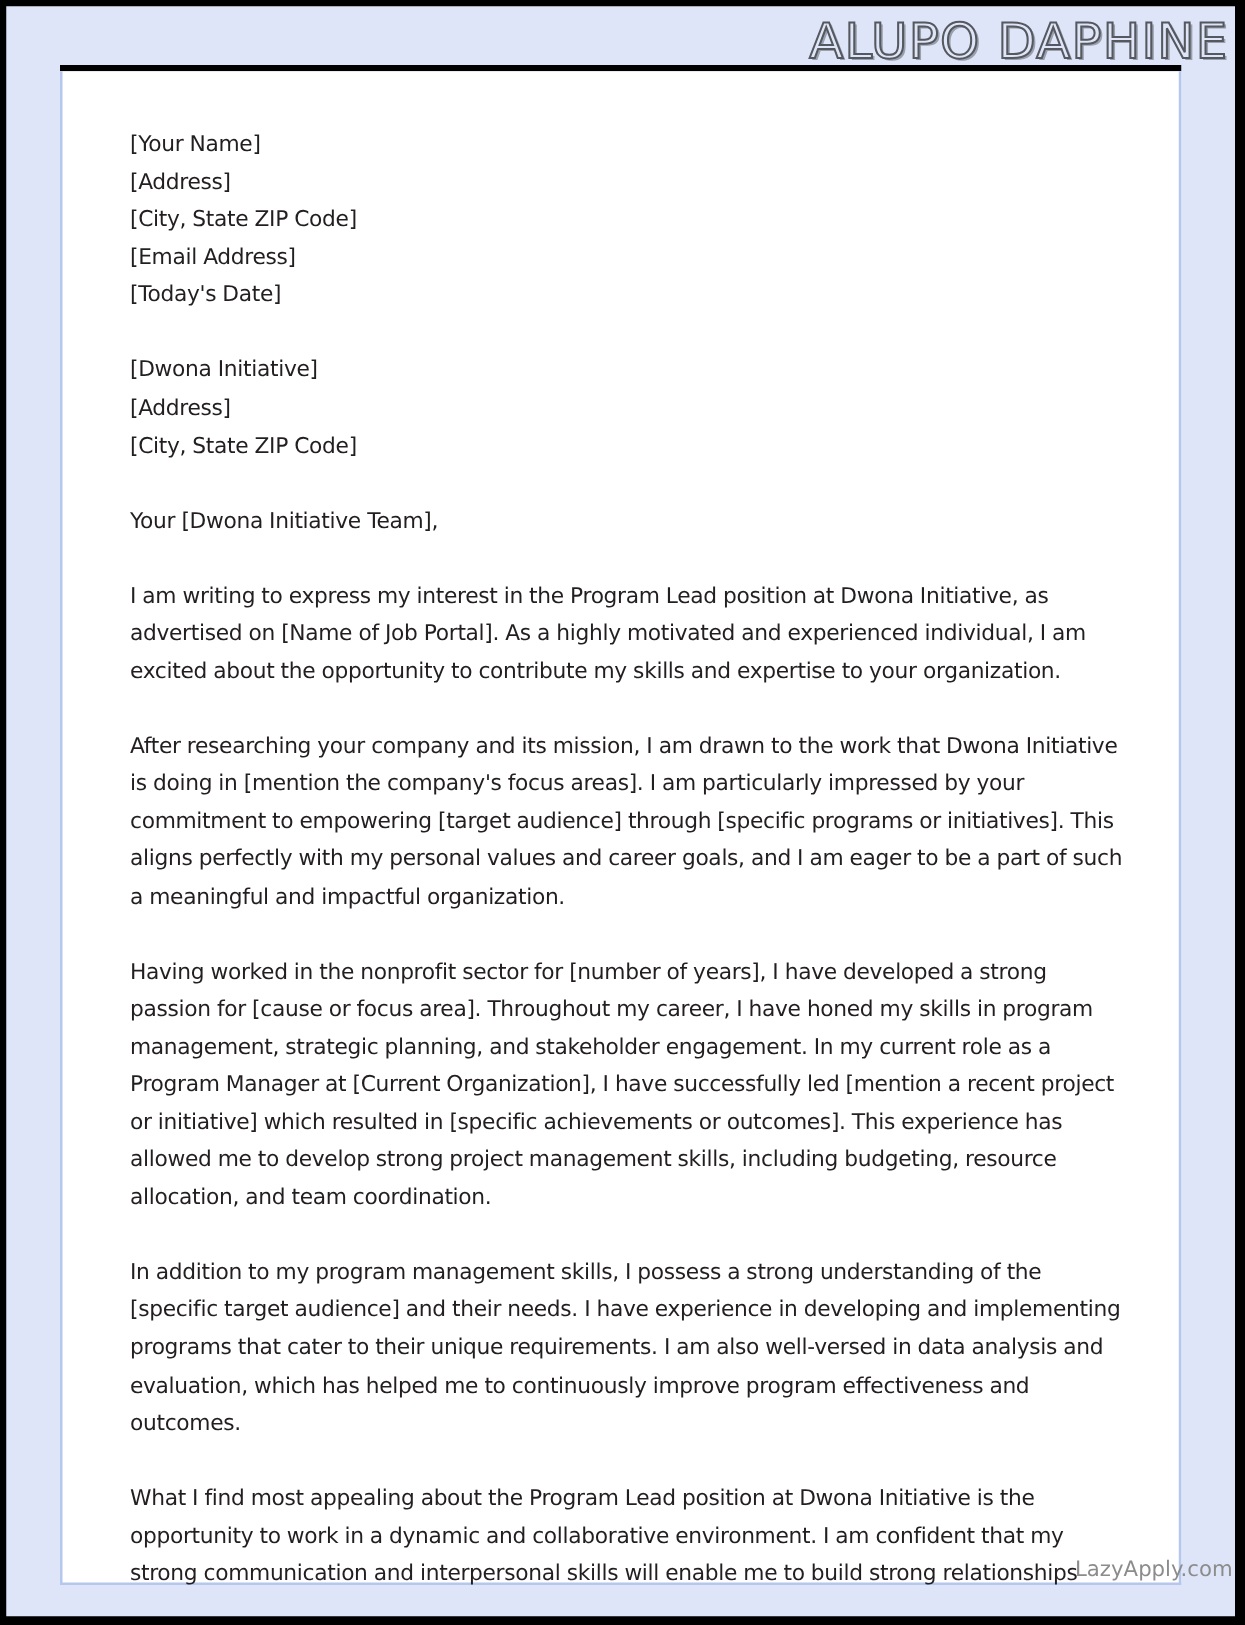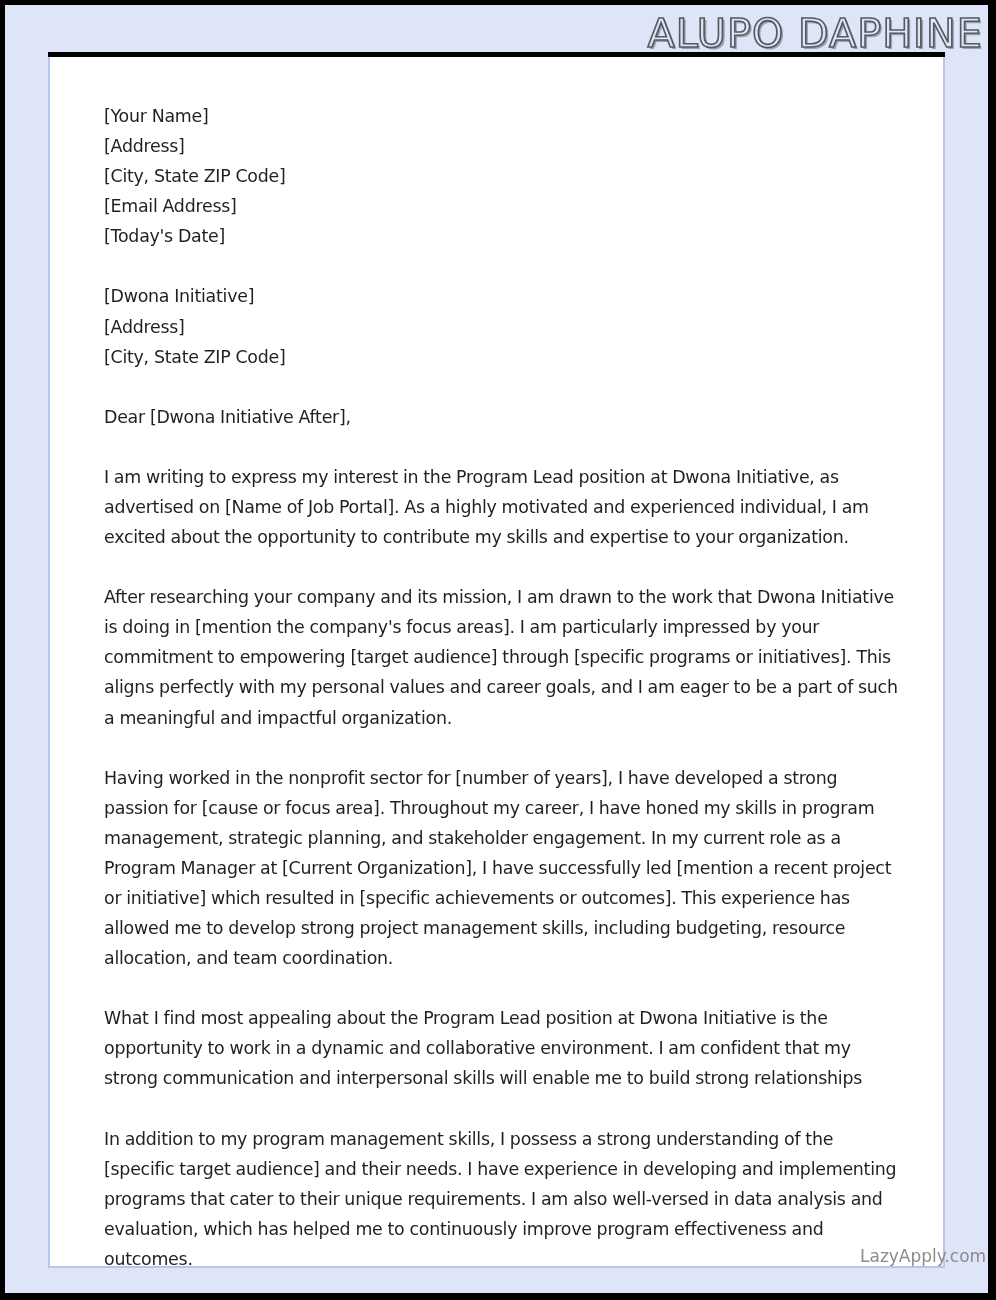--- a/index.html
+++ b/index.html
@@ -142,30 +142,30 @@
       <p class="addr-block">[Your Name]
 [Address]
 [City, State ZIP Code]
 [Email Address]
 [Today's Date]</p>
 
       <p class="addr-block">[Dwona Initiative]
 [Address]
 [City, State ZIP Code]</p>
 
-      <p>Dear [Dwona Initiative After],</p>
+      <p>Your [Dwona Initiative Team],</p>
 
       <p>I am writing to express my interest in the Program Lead position at Dwona Initiative, as advertised on [Name of Job Portal]. As a highly motivated and experienced individual, I am excited about the opportunity to contribute my skills and expertise to your organization.</p>
 
       <p>After researching your company and its mission, I am drawn to the work that Dwona Initiative is doing in [mention the company's focus areas]. I am particularly impressed by your commitment to empowering [target audience] through [specific programs or initiatives]. This aligns perfectly with my personal values and career goals, and I am eager to be a part of such a meaningful and impactful organization.</p>
 
       <p>Having worked in the nonprofit sector for [number of years], I have developed a strong passion for [cause or focus area]. Throughout my career, I have honed my skills in program management, strategic planning, and stakeholder engagement. In my current role as a Program Manager at [Current Organization], I have successfully led [mention a recent project or initiative] which resulted in [specific achievements or outcomes]. This experience has allowed me to develop strong project management skills, including budgeting, resource allocation, and team coordination.</p>
 
+      <p>In addition to my program management skills, I possess a strong understanding of the [specific target audience] and their needs. I have experience in developing and implementing programs that cater to their unique requirements. I am also well-versed in data analysis and evaluation, which has helped me to continuously improve program effectiveness and outcomes.</p>
+
       <p>What I find most appealing about the Program Lead position at Dwona Initiative is the opportunity to work in a dynamic and collaborative environment. I am confident that my strong communication and interpersonal skills will enable me to build strong relationships</p>
-
-      <p>In addition to my program management skills, I possess a strong understanding of the [specific target audience] and their needs. I have experience in developing and implementing programs that cater to their unique requirements. I am also well-versed in data analysis and evaluation, which has helped me to continuously improve program effectiveness and outcomes.</p>
 
     </div>
 
     <div id="watermark">LazyApply.com</div>
 
   </div>
 </div>
 
 </body></html>

